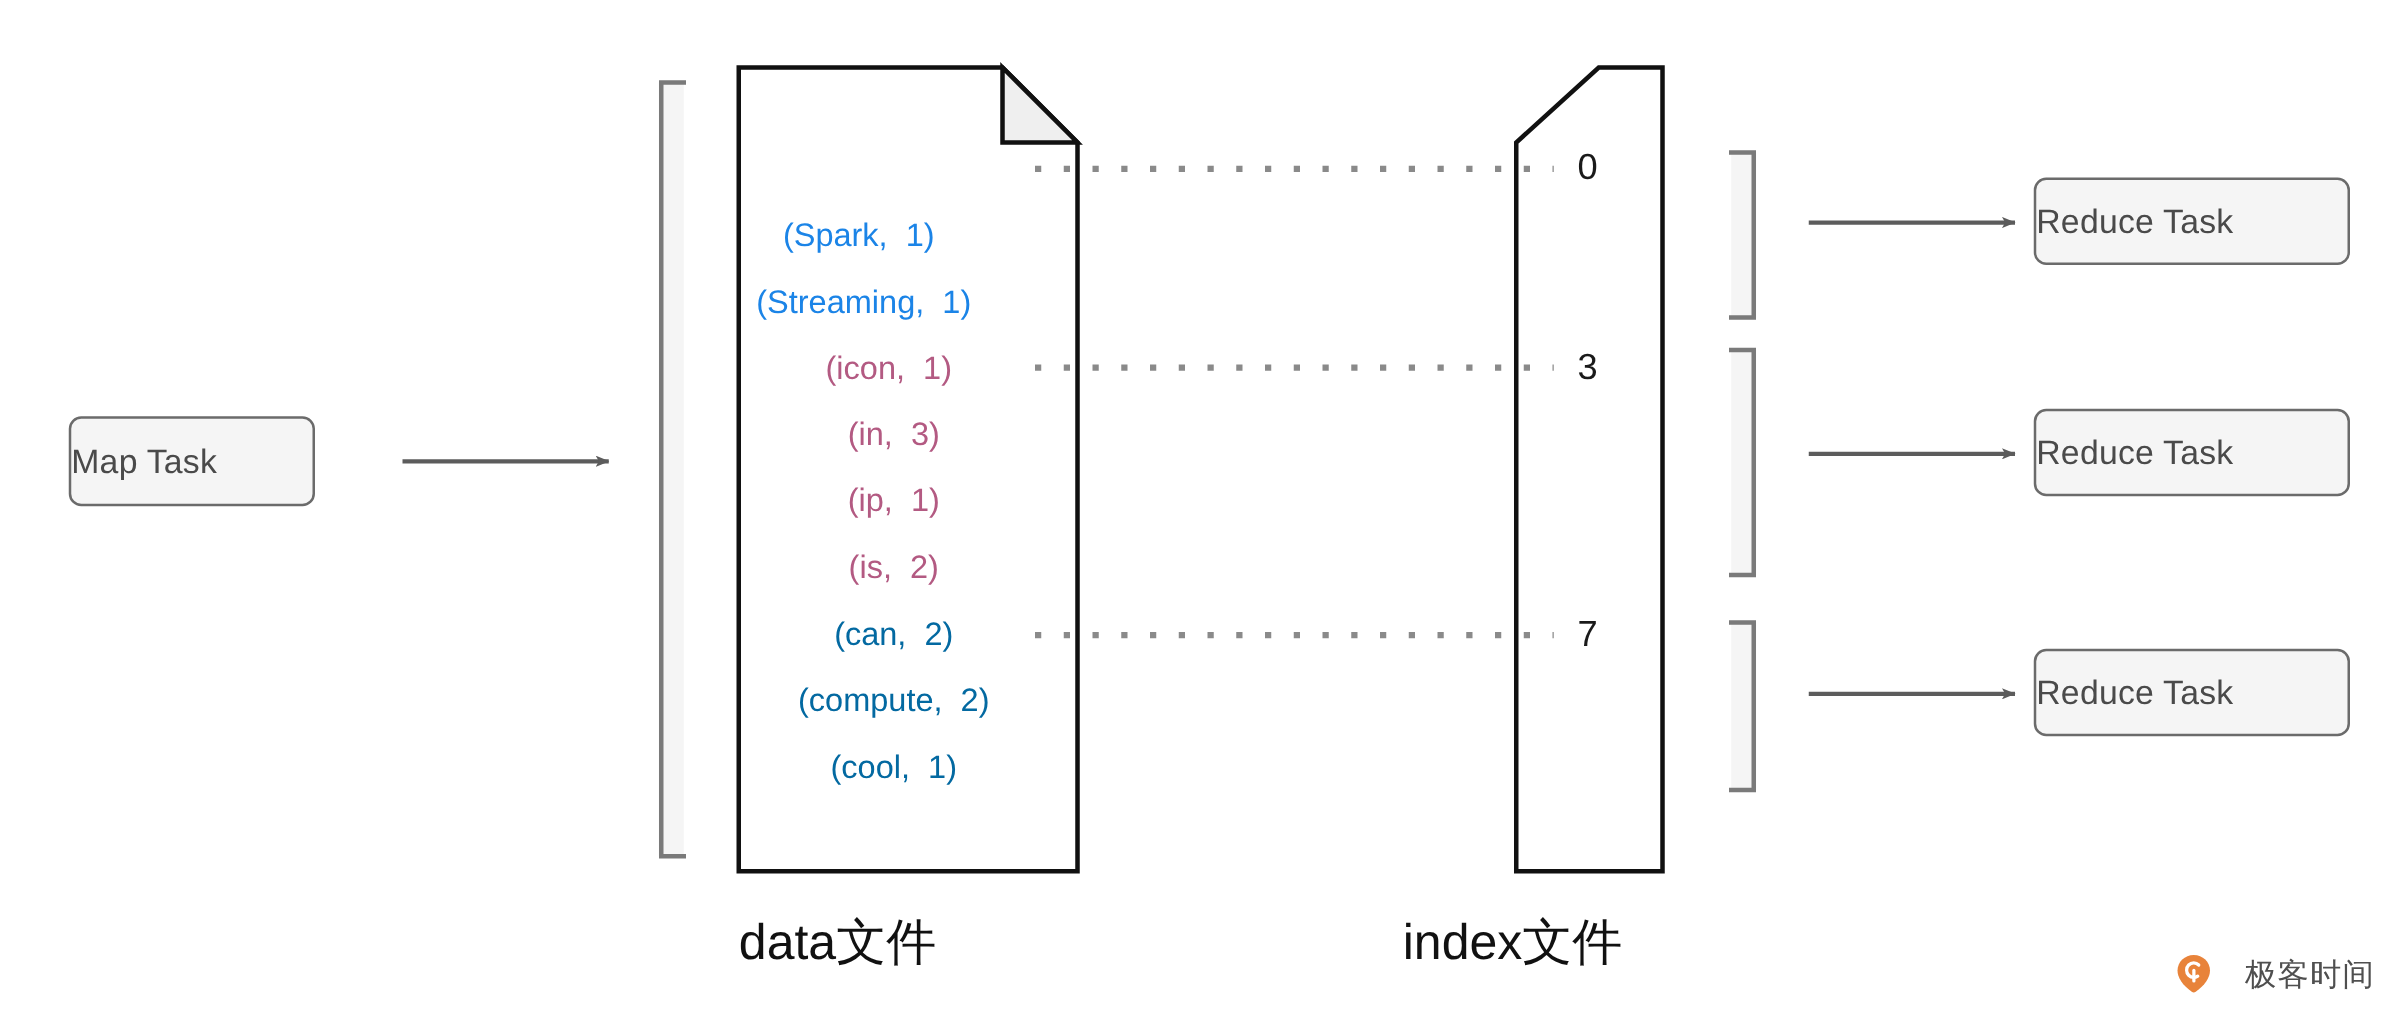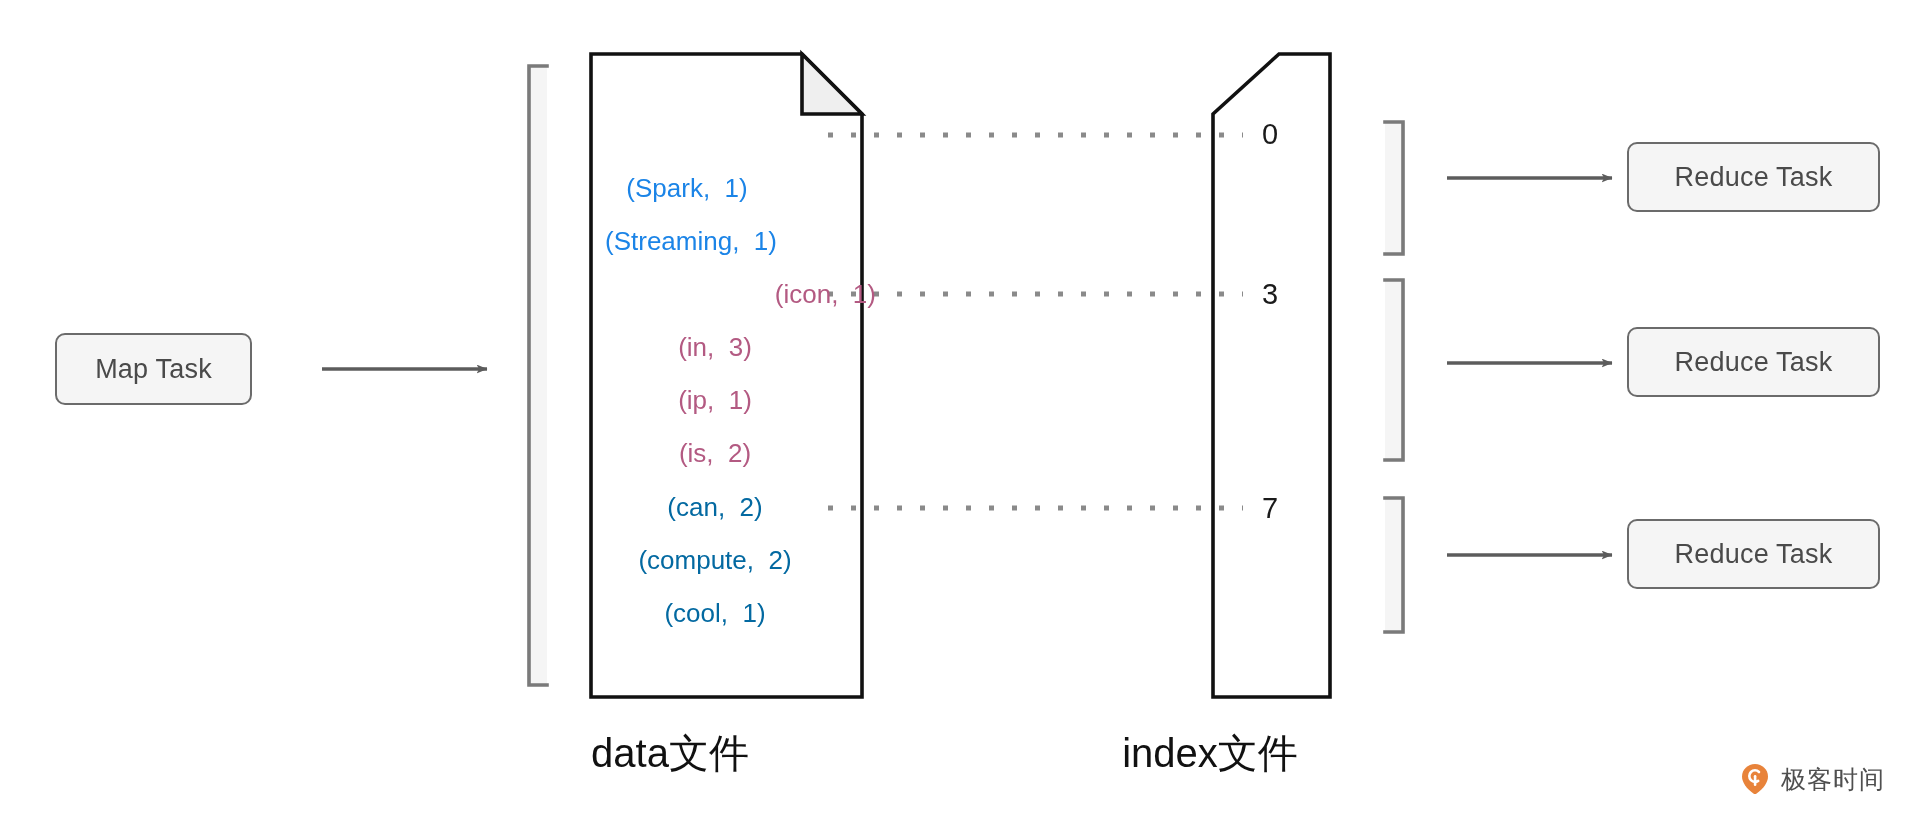--- a/index.html
+++ b/index.html
@@ -31,21 +31,21 @@
 
   
   .task-box {
     position: absolute;
     box-sizing: border-box;
     background: #f5f5f5;
     border: 2px solid #6b6b6b;
     border-radius: 10px;
     display: flex;
     align-items: center;
-    justify-content: center;
+    justify-content: flex-start;
     color: #4a4a4a;
     font-size: 27px;
     letter-spacing: 0.2px;
     font-family: "Liberation Sans", "DejaVu Sans", sans-serif;
   }
   #map-task {
     left: 55px;
     top: 333px;
     width: 197px;
     height: 72px;
@@ -90,21 +90,21 @@
   #caption-data  { left: 520px; top: 726px; width: 300px; }
   #caption-index { left: 1060px; top: 726px; width: 300px; }
 
   
   #watermark {
     position: absolute;
     left: 1738px;
     top: 762px;
     display: flex;
     align-items: center;
-    gap: 9px;
+    gap: 24px;
   }
   #watermark-text {
     font-size: 25px;
     color: #4f4f4f;
     letter-spacing: 1px;
     font-family: "Liberation Sans", "DejaVu Sans", sans-serif;
   }
 </style>
 </head>
 <body>
@@ -171,21 +171,21 @@
   </div>
   <div class="task-box reduce-task" id="reduce-task-2">
     <span>Reduce Task</span>
   </div>
   <div class="task-box reduce-task" id="reduce-task-3">
     <span>Reduce Task</span>
   </div>
 
   <div class="entry blue" style="left:542px; top:173px;">(Spark,  1)</div>
   <div class="entry blue" style="left:546px; top:226px;">(Streaming,  1)</div>
-  <div class="entry pink" style="left:586px; top:279px;text-align:right;">(icon,  1)</div>
+  <div class="entry pink" style="left:566px; top:279px;">(icon,  1)</div>
   <div class="entry pink" style="left:570px; top:332px;">(in,  3)</div>
   <div class="entry pink" style="left:570px; top:385px;">(ip,  1)</div>
   <div class="entry pink" style="left:570px; top:438px;">(is,  2)</div>
   <div class="entry red" style="left:570px; top:492px;">(can,  2)</div>
   <div class="entry red" style="left:570px; top:545px;">(compute,  2)</div>
   <div class="entry red" style="left:570px; top:598px;">(cool,  1)</div>
 
   <div class="index-num" style="left:1262px; top:118px;">0</div>
   <div class="index-num" style="left:1262px; top:278px;">3</div>
   <div class="index-num" style="left:1262px; top:492px;">7</div>

